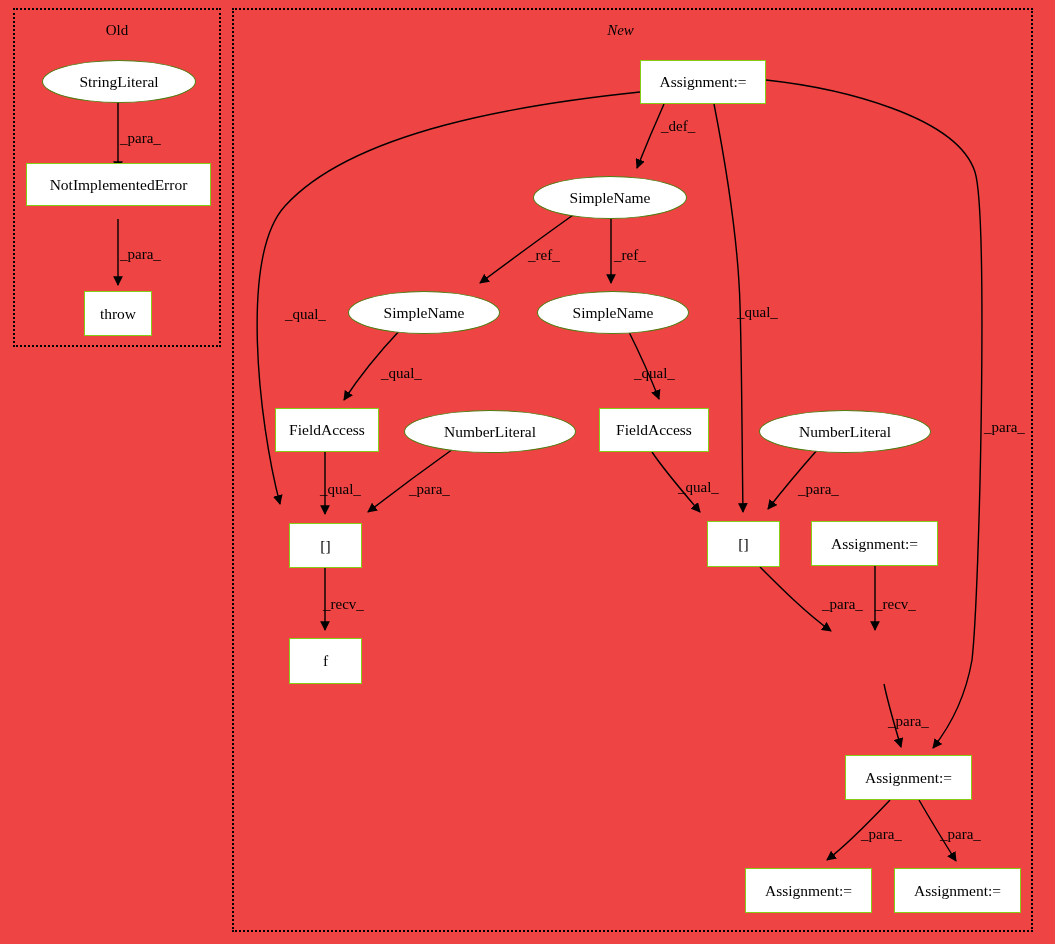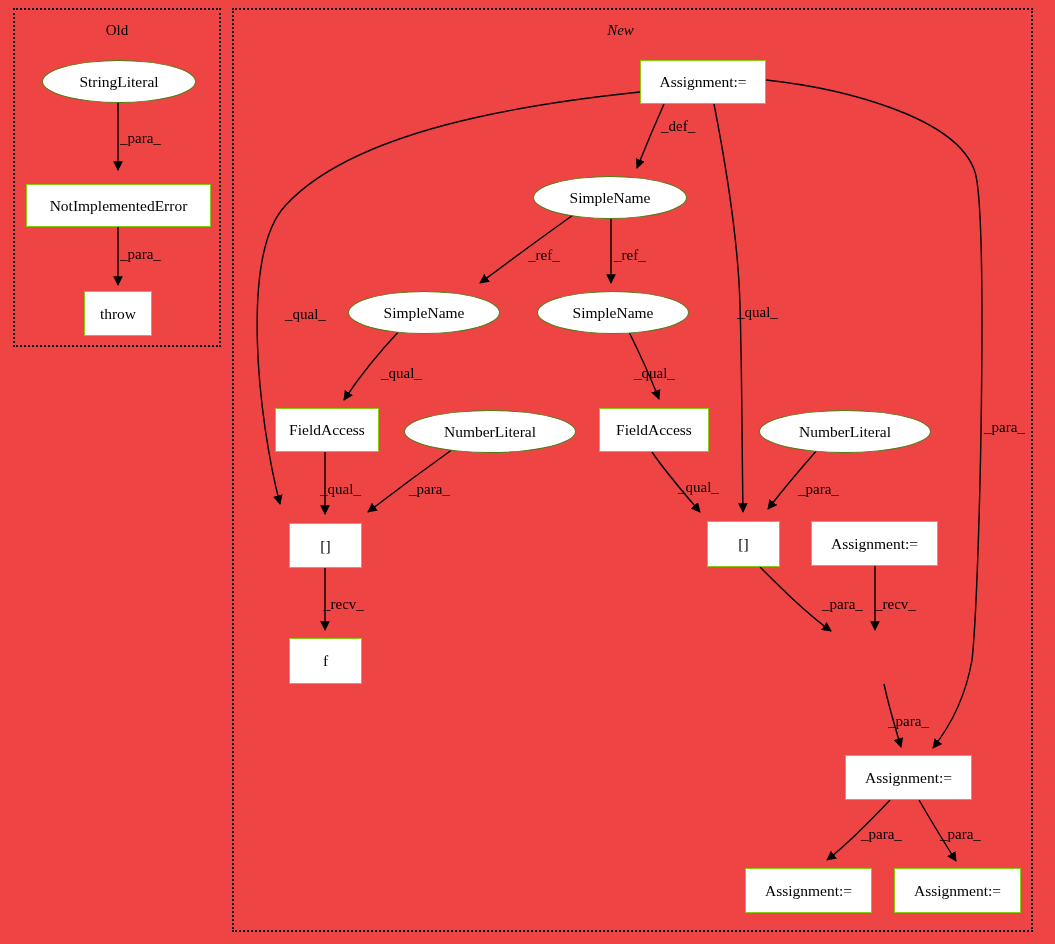--- a/index.html
+++ b/index.html
@@ -117,21 +117,21 @@
 
       <path d="M 890,800 C 872,819 848,844 827,860"></path>
 
       <path d="M 919,800 C 930,819 944,842 956,861"></path>
     </g>
   </svg>
 
   <div class="node ellipse" style="left:42px; top:60px; width:154px; height:43px;">
     <span>StringLiteral</span>
   </div>
-  <div class="node box" style="left:26px; top:184px; width:185px; height:43px;">
+  <div class="node box" style="left:26px; top:163px; width:185px; height:43px;">
     <span>NotImplementedError</span>
   </div>
   <div class="node box" style="left:84px; top:291px; width:68px; height:45px;">
     <span>throw</span>
   </div>
 
   <div class="node box" style="left:640px; top:60px; width:126px; height:44px;">
     <span>Assignment:=</span>
   </div>
   <div class="node ellipse" style="left:533px; top:176px; width:154px; height:43px;">

